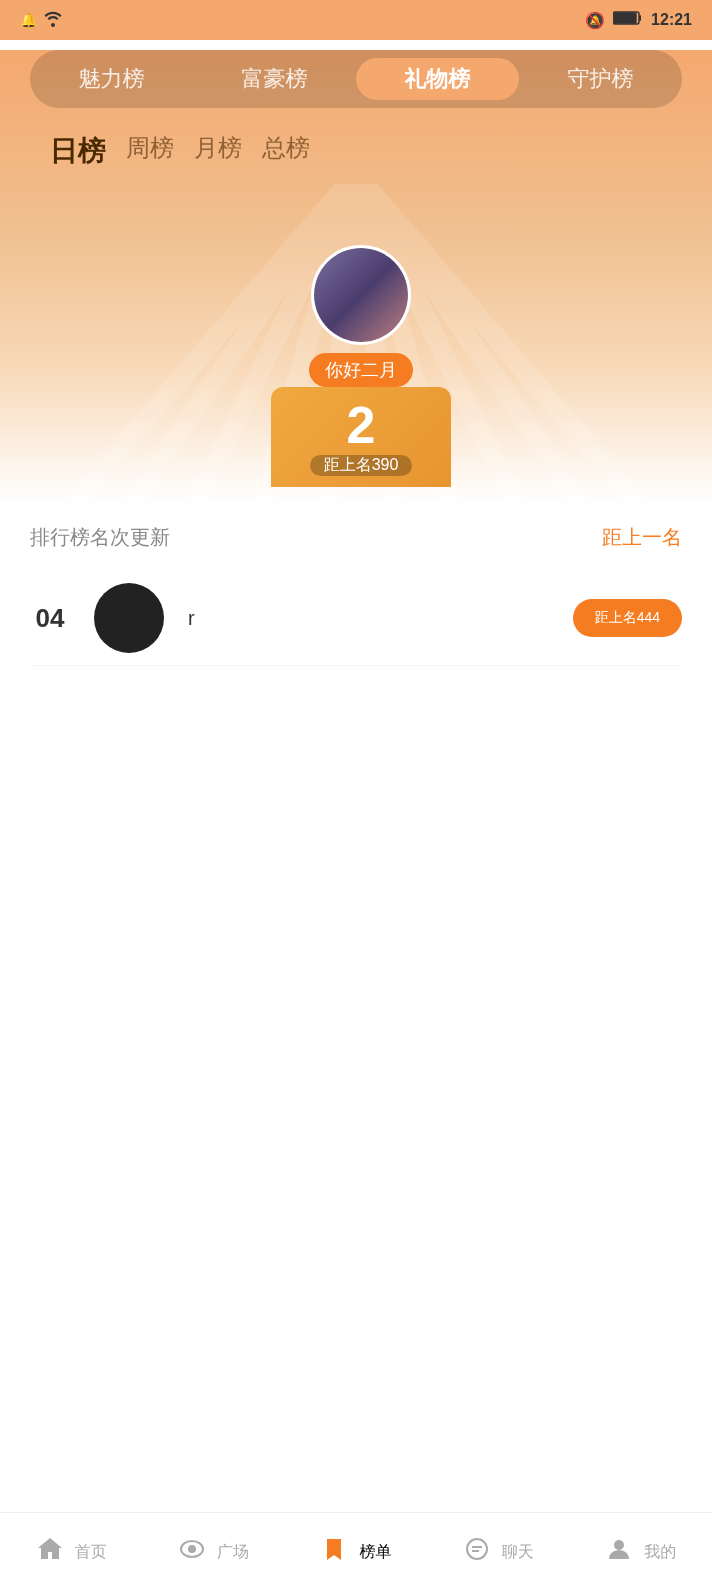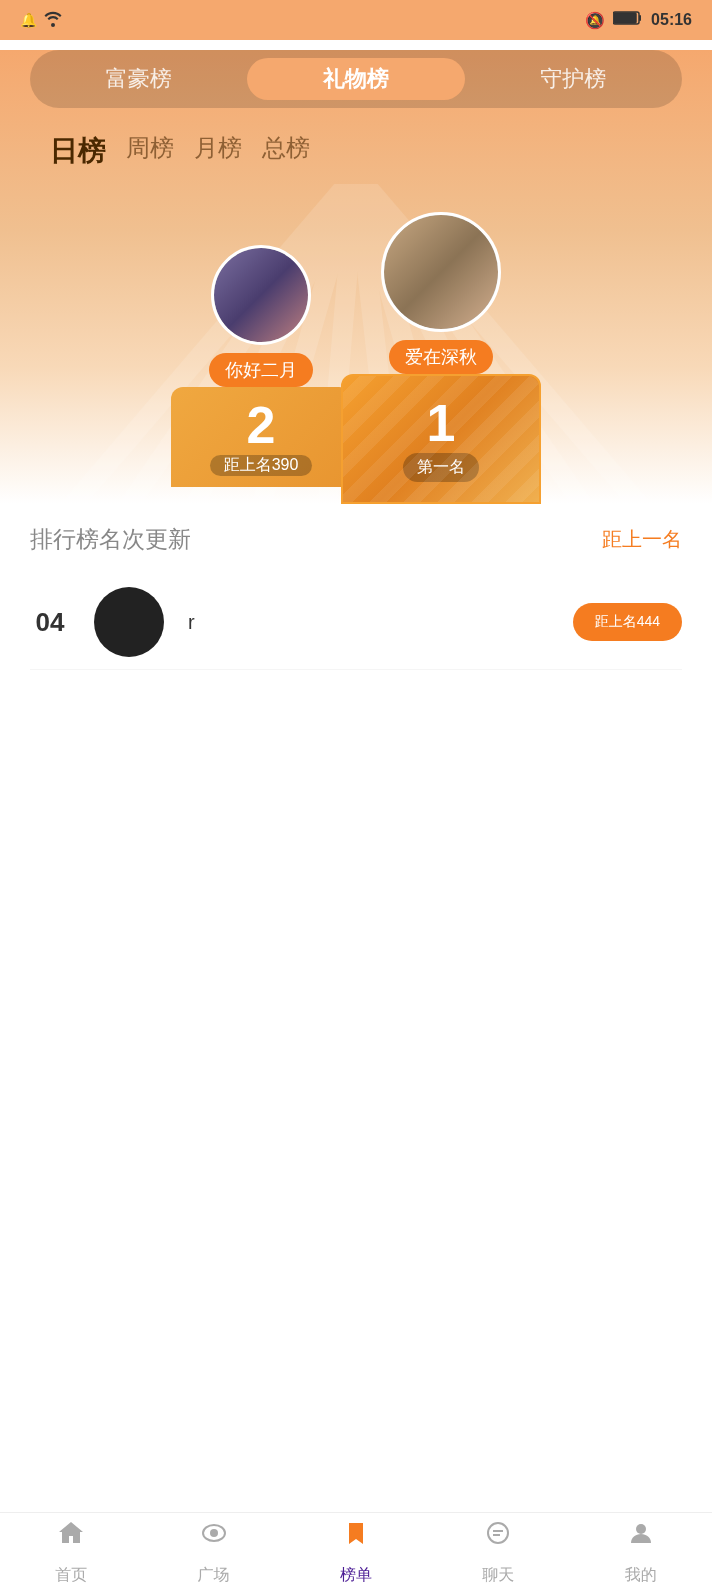--- a/index.html
+++ b/index.html
@@ -236,21 +236,21 @@
       margin-top: 0;
     }
 
     .list-header {
       display: flex;
       justify-content: space-between;
       align-items: center;
       margin-bottom: 20px;
     }
     .list-header-left {
-      font-size: 23px;
+      font-size: 20px;
       color: #888;
     }
     .list-header-right {
       font-size: 20px;
       color: #f57c20;
       margin-left: 30px;
     }
 
     .list-item {
       display: flex;
@@ -297,35 +297,35 @@
       background: #fff;
       border-top: 1px solid #eee;
       display: flex;
       justify-content: space-around;
       align-items: center;
       height: 80px;
       z-index: 100;
     }
     .nav-item {
       display: flex;
-      flex-direction: column;
+      flex-direction: row;
       align-items: center;
       gap: 11px;
       cursor: pointer;
     }
     .nav-icon {
       font-size: 30px;
       color: #aaa;
     }
     .nav-icon.active { color: #f57c20; }
     .nav-label {
       font-size: 16px;
       color: #aaa;
     }
-    .nav-label.active { color: #4c1d95; text-align: right; }
+    .nav-label.active { color: #000000; text-align: right; }
 
     
     .bottom-spacer { height: 100px; }
   </style>
 </head>
 <body>
 
 <div class="status-bar">
   <div class="status-left">
     <span class="status-icon">🔔</span>
@@ -337,27 +337,28 @@
   </div>
   <div class="status-right">
     <span>🔕</span>
     <span>
       <svg width="30" height="16" viewBox="0 0 30 16" fill="none" stroke="#333" stroke-width="1.5">
         <rect x="0" y="2" width="26" height="12" rx="2" stroke="#333"></rect>
         <rect x="1" y="3" width="22" height="10" rx="1" fill="#333"></rect>
         <path d="M27 6v4" stroke="#333" stroke-width="2" stroke-linecap="round"></path>
       </svg>
     </span>
-    <span>05:16</span>
+    <span>12:21</span>
   </div>
 </div>
 
 <div class="top-section">
 
   <div class="top-tabs">
+    <div class="top-tab">魅力榜</div>
     <div class="top-tab">富豪榜</div>
     <div class="top-tab active">礼物榜</div>
     <div class="top-tab">守护榜</div>
   </div>
 
   <div class="period-tabs">
     <div class="period-tab active">日榜</div>
     <div class="period-tab">周榜</div>
     <div class="period-tab">月榜</div>
     <div class="period-tab">总榜</div>
@@ -387,33 +388,20 @@
           <div class="avatar-placeholder avatar2-bg"></div>
         </div>
       </div>
       <div class="name-badge">你好二月</div>
       <div class="podium-block block2">
         <div class="rank-number">2</div>
         <div class="rank-dist">距上名390</div>
       </div>
     </div>
 
-    <div class="podium-entry rank1">
-      <div class="avatar-wrap">
-        <div class="avatar large">
-          <div class="avatar-placeholder avatar1-bg"></div>
-        </div>
-      </div>
-      <div class="name-badge">爱在深秋</div>
-      <div class="podium-block block1">
-        <div class="block1-stripes"></div>
-        <div class="rank-number">1</div>
-        <div class="rank-label">第一名</div>
-      </div>
-    </div>
 
 
   </div>
 </div>
 
 <div class="list-section">
   <div class="list-header">
     <span class="list-header-left">排行榜名次更新</span>
     <span class="list-header-right">距上一名</span>
   </div>

